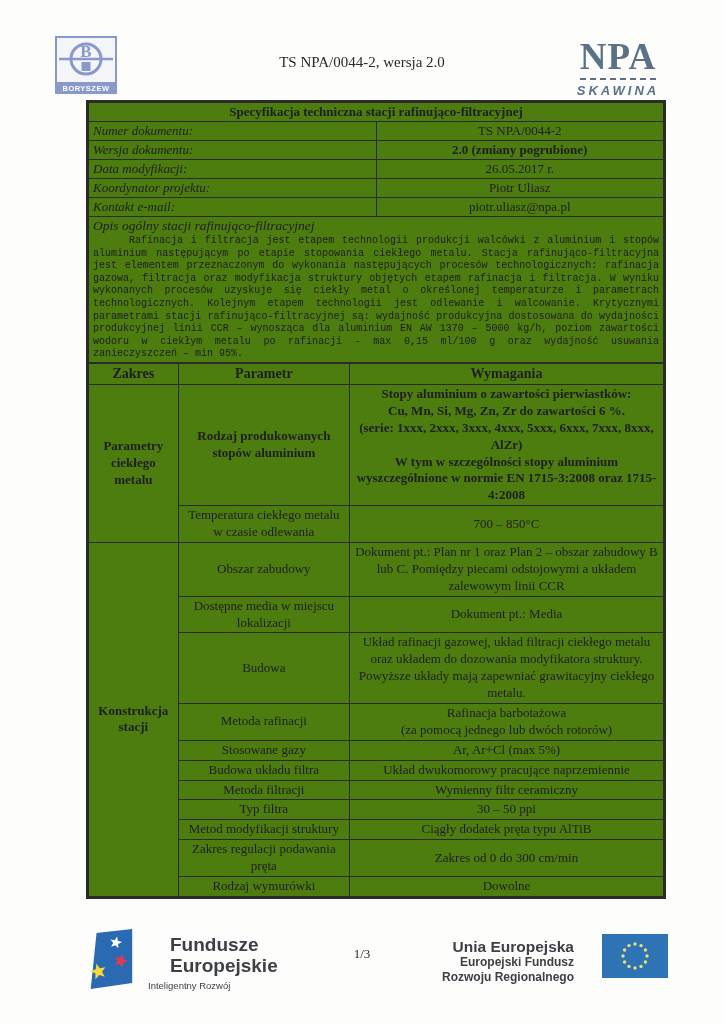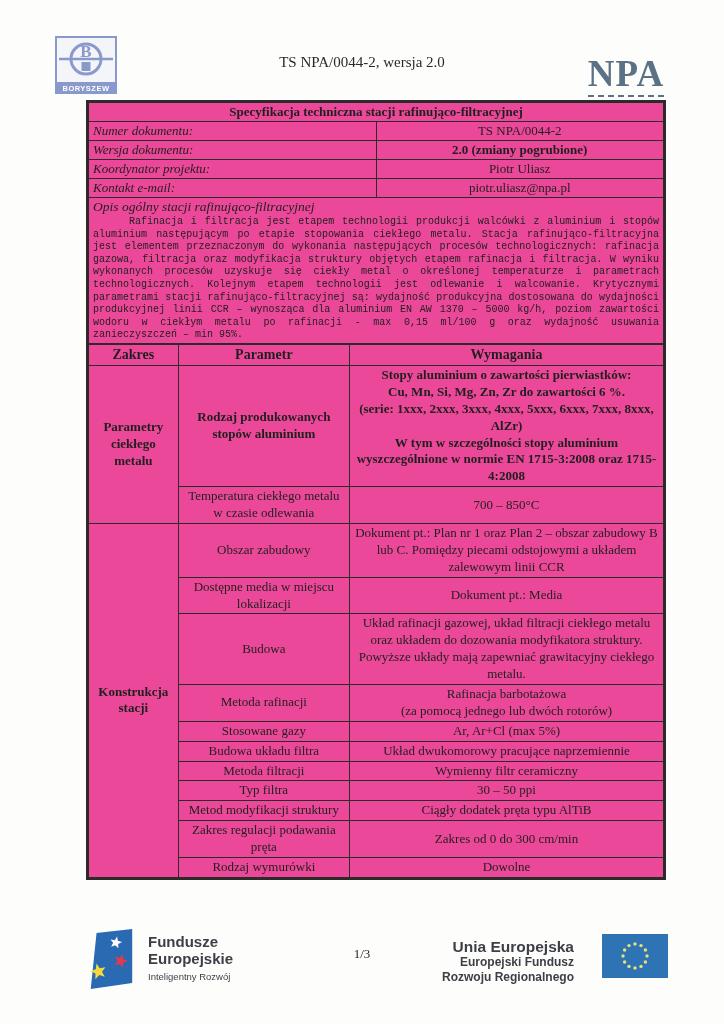--- a/index.html
+++ b/index.html
@@ -10,27 +10,27 @@
     color:#1f1f1f;
     position:relative;
     overflow:hidden;
   }
   .page { position:absolute; inset:0; }
 
   
   .hdr { position:relative; height:100px; }
   .boryszew { position:absolute; left:55px; top:36px; width:62px; }
   .doc-ref { position:absolute; top:54px; left:0; right:0; text-align:center; font-size:15px; color:#2a2a2a; }
-  .npa { position:absolute; right:56px; top:38px; width:84px; text-align:center; color:#5b7186;margin-top:17px; }
+  .npa { position:absolute; right:64px; top:38px; width:84px; text-align:center; color:#5b7186; }
   .npa-word { font-size:37px; font-weight:bold; letter-spacing:1px; line-height:1; font-family:"Liberation Serif",serif; }
   .npa-line { border-top:2px dashed #5b7186; width:76px; margin:3px auto 3px; }
   .npa-sub { font-family:"Liberation Sans",sans-serif; font-size:13px; font-weight:bold; letter-spacing:3px;font-style:italic; }
 
   
-  .doc { position:absolute; left:86px; top:100px; width:580px; border:2px solid #2b2b2b; background:#ec4899; }
+  .doc { position:absolute; left:86px; top:100px; width:580px; border:2px solid #2b2b2b; background:#4d7c0f; }
   .doc table { width:100%; border-collapse:collapse; table-layout:fixed; }
   .doc td, .doc th { border:1px solid #2b2b2b; font-size:13px; padding:1px 4px; vertical-align:middle; }
 
   .title-cell { text-align:center; font-size:15.5px; font-weight:bold; padding:2px 0 3px; }
 
   .meta-label { width:47.8%; font-style:italic; font-size:13.5px; padding-left:8px; }
   .meta-value { text-align:center; font-size:13.5px; }
   .bold { font-weight:bold; }
 
   .desc-cell { padding:2px 8px 6px; }
@@ -41,21 +41,21 @@
   .col-zakres { width:15.6%; }
   .col-param  { width:29.8%; }
   .zakres { text-align:center; font-weight:bold; font-size:13.2px; line-height:1.3; }
   .param  { text-align:center; font-size:13.2px; line-height:1.3; white-space:pre-line;margin-top:15px; }
   .req    { text-align:center; font-size:13.2px; line-height:1.3; white-space:pre-line; }
 
   
   .ftr { position:absolute; left:0; right:0; top:926px; height:80px; font-family:"Liberation Sans",sans-serif; }
   .f-left { position:absolute; left:84px; top:2px; display:flex; align-items:flex-start; gap:10px; }
   .f-left-text { color:#3d3f46; padding-top:6px; }
-  .f-left-text .l1, .f-left-text .l2 { font-size:15px; font-weight:bold; line-height:1.12; }
+  .f-left-text .l1, .f-left-text .l2 { font-size:19px; font-weight:bold; line-height:1.12;margin-left:22px; }
   .f-left-text .l3 { font-size:9.5px; margin-top:3px; }
   .f-page { position:absolute; left:0; right:0; top:20px; text-align:center; font-family:"Liberation Serif",serif; font-size:13px; }
   .f-right { position:absolute; right:56px; top:8px; display:flex; align-items:flex-start; gap:28px; }
   .f-right-text { text-align:right; color:#3d3f46; padding-top:4px; }
   .f-right-text .l1 { font-size:15.5px; font-weight:bold; line-height:1.1; }
   .f-right-text .l2, .f-right-text .l3 { font-size:12px; font-weight:bold; line-height:1.25; }
 </style>
 </head>
 <body>
 
@@ -91,20 +91,24 @@
           <tr>
         <td colspan="2" class="title-cell">Specyfikacja techniczna stacji rafinująco-filtracyjnej</td>
       </tr>
       <tr>
         <td class="meta-label">Numer dokumentu:</td>
         <td class="meta-value">TS NPA/0044-2</td>
       </tr>
       <tr>
         <td class="meta-label">Wersja dokumentu:</td>
         <td class="meta-value bold">2.0 (zmiany pogrubione)</td>
+      </tr>
+      <tr>
+        <td class="meta-label">Data modyfikacji:</td>
+        <td class="meta-value">26.05.2017 r.</td>
       </tr>
       <tr>
         <td class="meta-label">Koordynator projektu:</td>
         <td class="meta-value">Piotr Uliasz</td>
       </tr>
       <tr>
         <td class="meta-label">Kontakt e-mail:</td>
         <td class="meta-value">piotr.uliasz@npa.pl</td>
       </tr>
       <tr>

